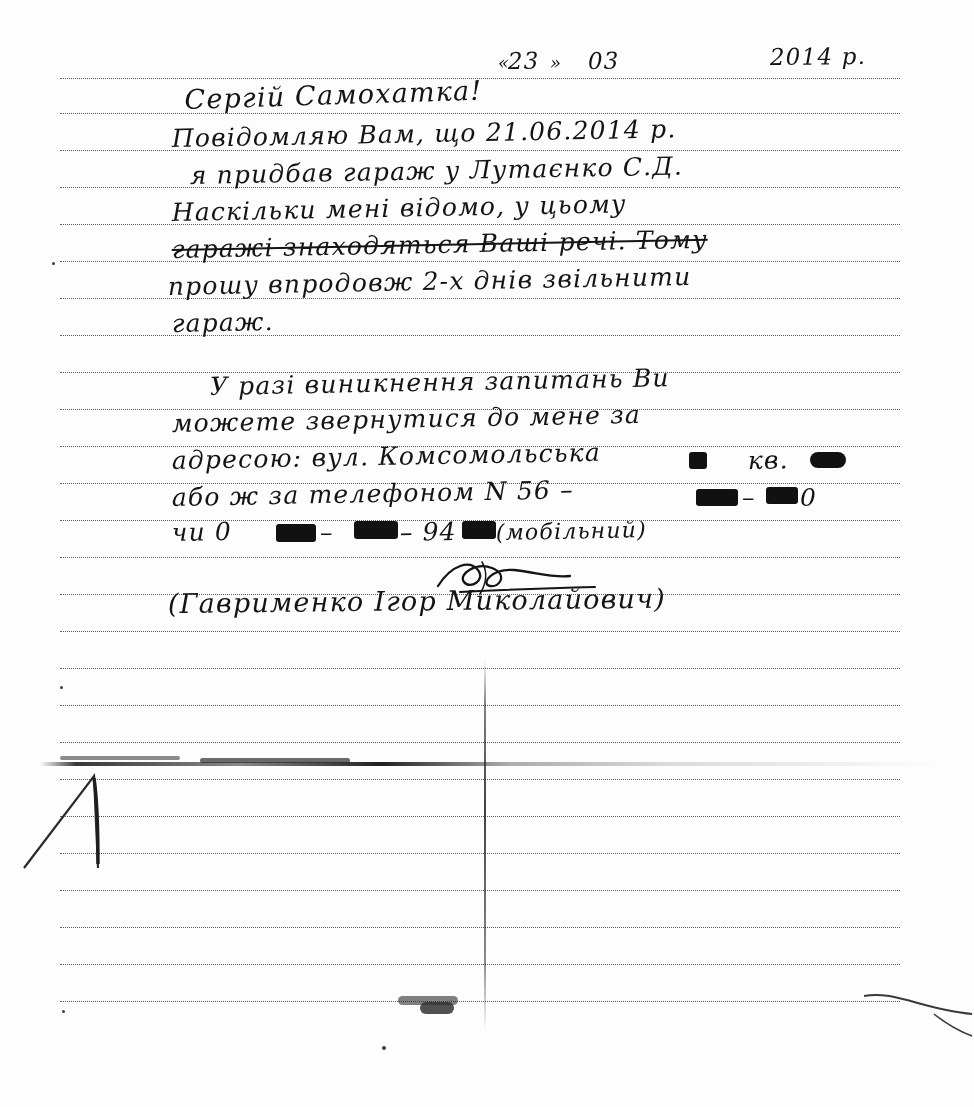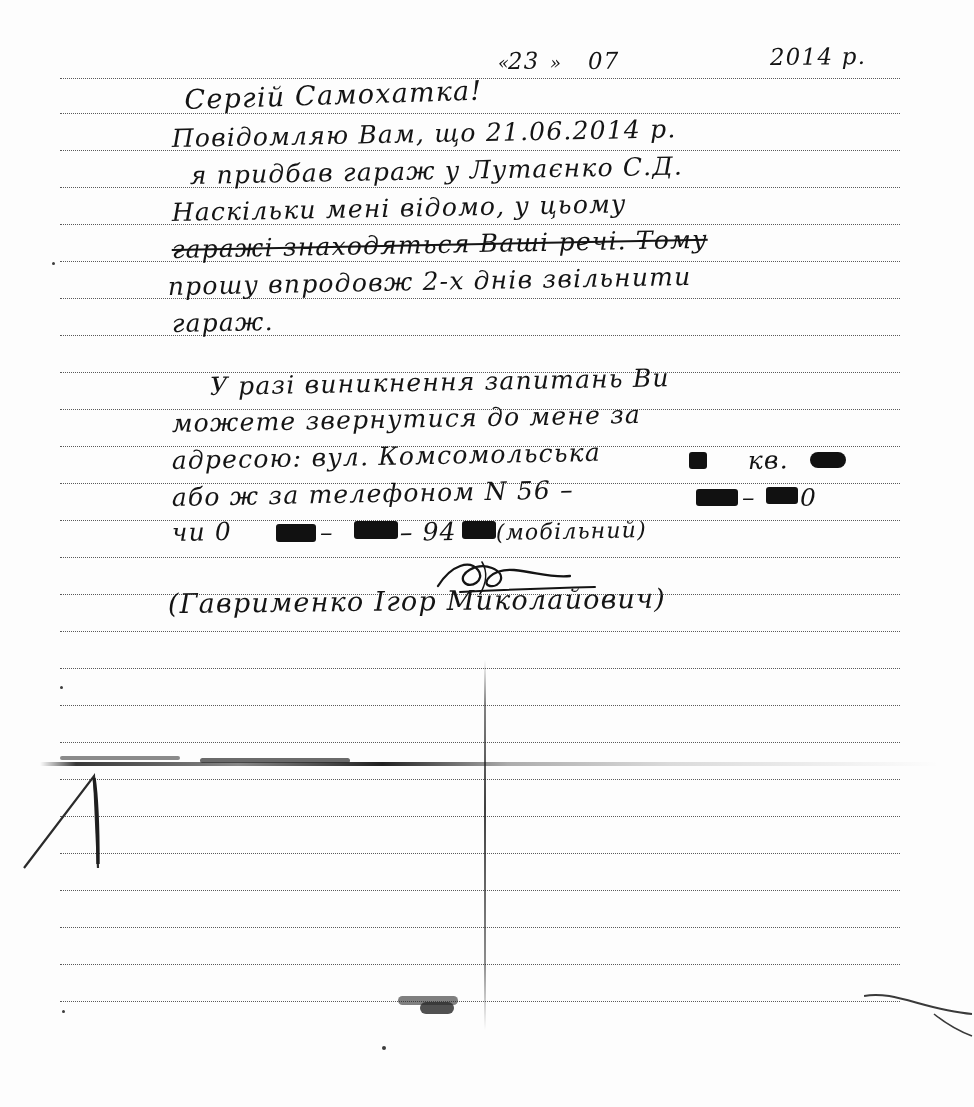--- a/index.html
+++ b/index.html
@@ -141,21 +141,21 @@
   <div class="rule" style="top:816px;"></div>
   <div class="rule" style="top:853px;"></div>
   <div class="rule" style="top:890px;"></div>
   <div class="rule" style="top:927px;"></div>
   <div class="rule" style="top:964px;"></div>
   <div class="rule" style="top:1001px;"></div>
 
   <div class="hand hw-date slant3" style="left:508px; top:48px;">23</div>
   <div class="hand hw-date slant3" style="left:498px; top:52px; font-size:18px;">«</div>
   <div class="hand hw-date slant3" style="left:550px; top:52px; font-size:18px;">»</div>
-  <div class="hand hw-date slant3" style="left:588px; top:48px;">07</div>
+  <div class="hand hw-date slant3" style="left:588px; top:48px;">03</div>
   <div class="hand hw-date slant3" style="left:770px; top:44px;">2014 р.</div>
 
   <div class="hand hw-sign slant2" style="left:185px; top:84px;">Сергій Самохатка!</div>
 
   <div class="hand hw-line slant1" style="left:172px; top:124px;">Повідомляю Вам, що 21.06.2014 р.</div>
   <div class="hand hw-line slant1" style="left:190px; top:161px;">я придбав гараж у Лутаєнко С.Д.</div>
   <div class="hand hw-line slant1" style="left:172px; top:198px;">Наскільки мені відомо, у цьому</div>
   <div class="hand hw-line slant1 struck" style="left:172px; top:235px;">гаражі знаходяться Ваші речі. Тому</div>
   <div class="hand hw-line slant1" style="left:168px; top:272px;">прошу впродовж 2-х днів звільнити</div>
   <div class="hand hw-line slant1" style="left:172px; top:309px;">гараж.</div>

